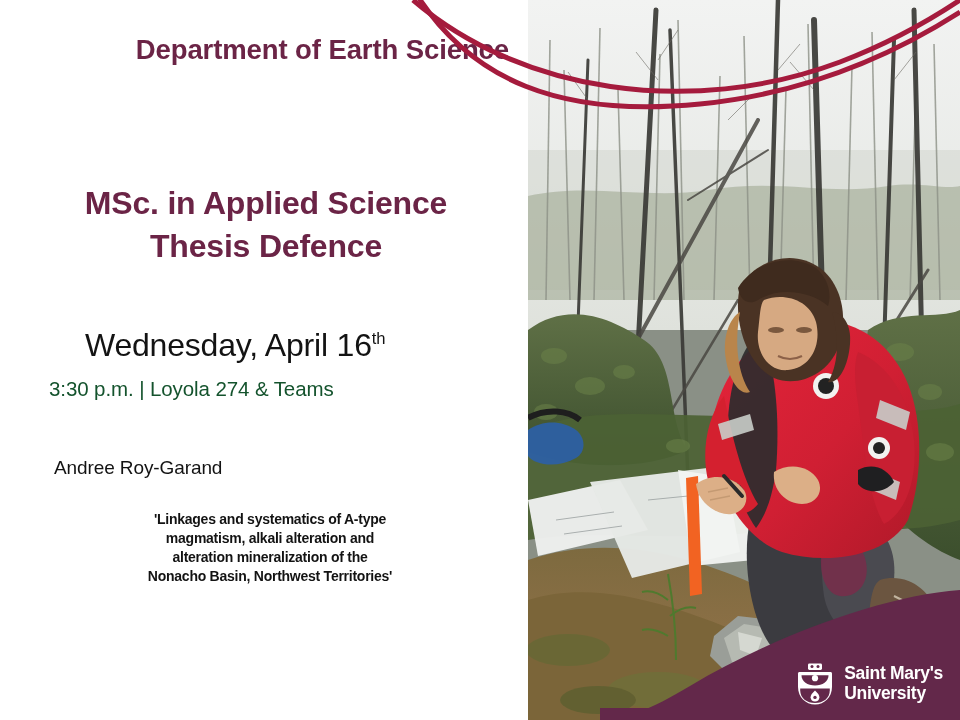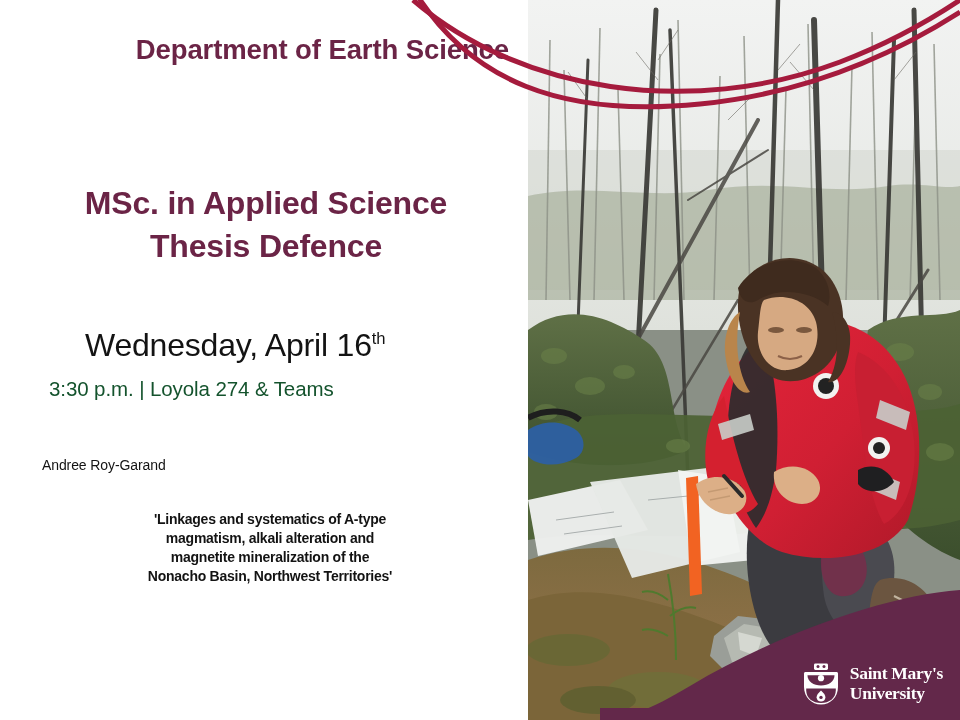--- a/index.html
+++ b/index.html
@@ -79,23 +79,23 @@
     left: 49px;
     top: 377px;
     font-size: 20.5px;
     color: #14532d;
     letter-spacing: -0.1px;
     white-space: nowrap;
   }
 
   .presenter {
     position: absolute;
-    left: 42px;
+    left: 54px;
     top: 457px;
-    font-size: 14px;
+    font-size: 19px;
     color: #131313;
     letter-spacing: -0.1px;
     white-space: nowrap;
     text-align: center;
   }
 
   .thesis-title {
     position: absolute;
     left: 24px;
     top: 510px;
@@ -152,21 +152,21 @@
     gap: 11px;
   }
   .logo-mark { width: 36px; height: 42px; display: block; }
   .logo-text {
     color: #ffffff;
     font-size: 17.5px;
     font-weight: bold;
     line-height: 1.12;
     letter-spacing: -0.3px;
   }
-  .logo-text span { display: block; font-family: Liberation Serif, serif; }
+  .logo-text span { display: block; }
 </style>
 </head>
 <body>
 
 <div class="slide">
 
   <div class="photo">
     <svg width="432" height="720" viewBox="0 0 432 720" xmlns="http://www.w3.org/2000/svg" aria-hidden="true">
       <defs>
         <linearGradient id="skyG" x1="0" y1="0" x2="0" y2="1">
@@ -382,21 +382,21 @@
 
     <div class="date-line"><span>Wednesday, April 16</span><sup>th</sup></div>
 
     <div class="time-line">3:30 p.m. | Loyola 274 &amp; Teams</div>
 
     <div class="presenter">Andree Roy-Garand</div>
 
     <div class="thesis-title">
       <span>'Linkages and systematics of A-type</span>
       <span>magmatism, alkali alteration and</span>
-      <span>magnetite mineralization of the</span>
+      <span>alteration mineralization of the</span>
       <span>Nonacho Basin, Northwest Territories'</span>
     </div>
   </div>
 
   <div class="arcs">
     <svg width="960" height="720" viewBox="0 0 960 720" xmlns="http://www.w3.org/2000/svg" aria-hidden="true">
       <path d="M413,0 C520,92 690,118 840,62 C890,43 930,20 960,0" fill="none" stroke="#A51B3D" stroke-width="5"></path>
       <path d="M415,-8 C470,80 560,118 700,104 C820,92 910,44 960,12" fill="none" stroke="#A51B3D" stroke-width="5"></path>
     </svg>
   </div>

